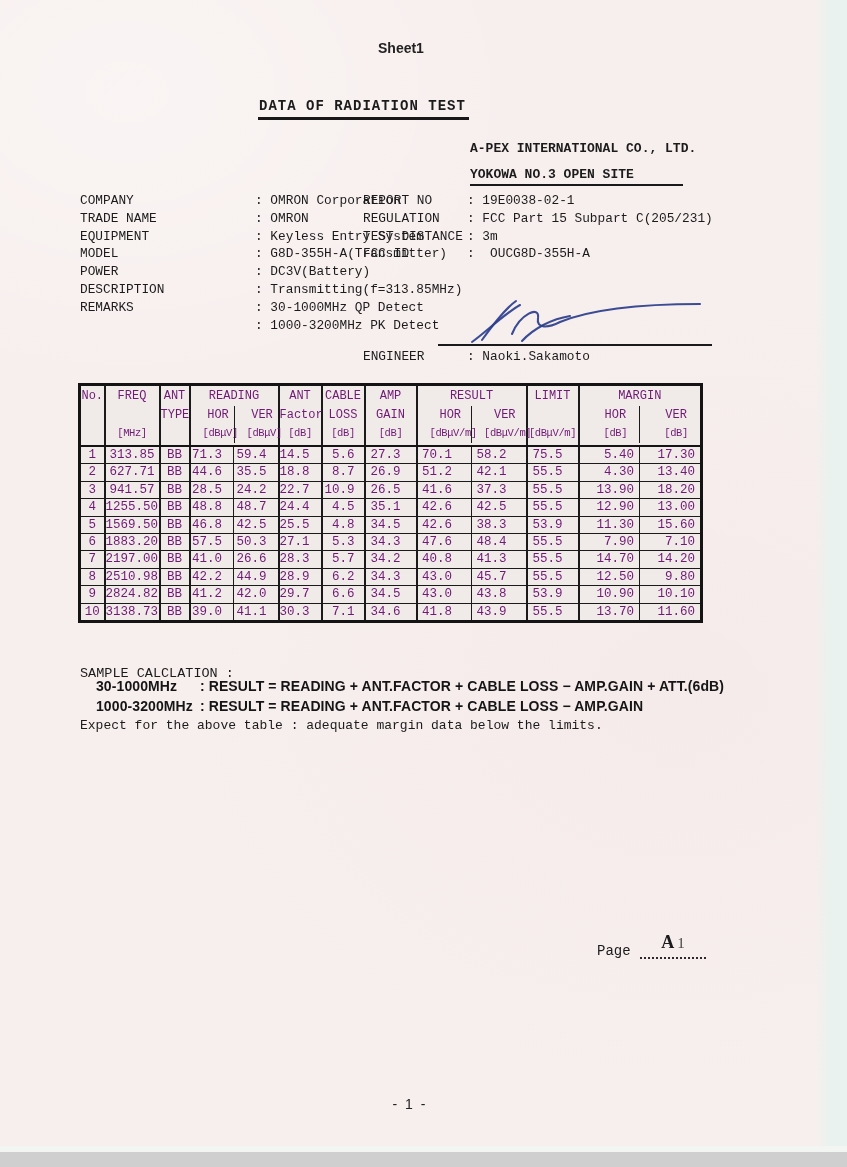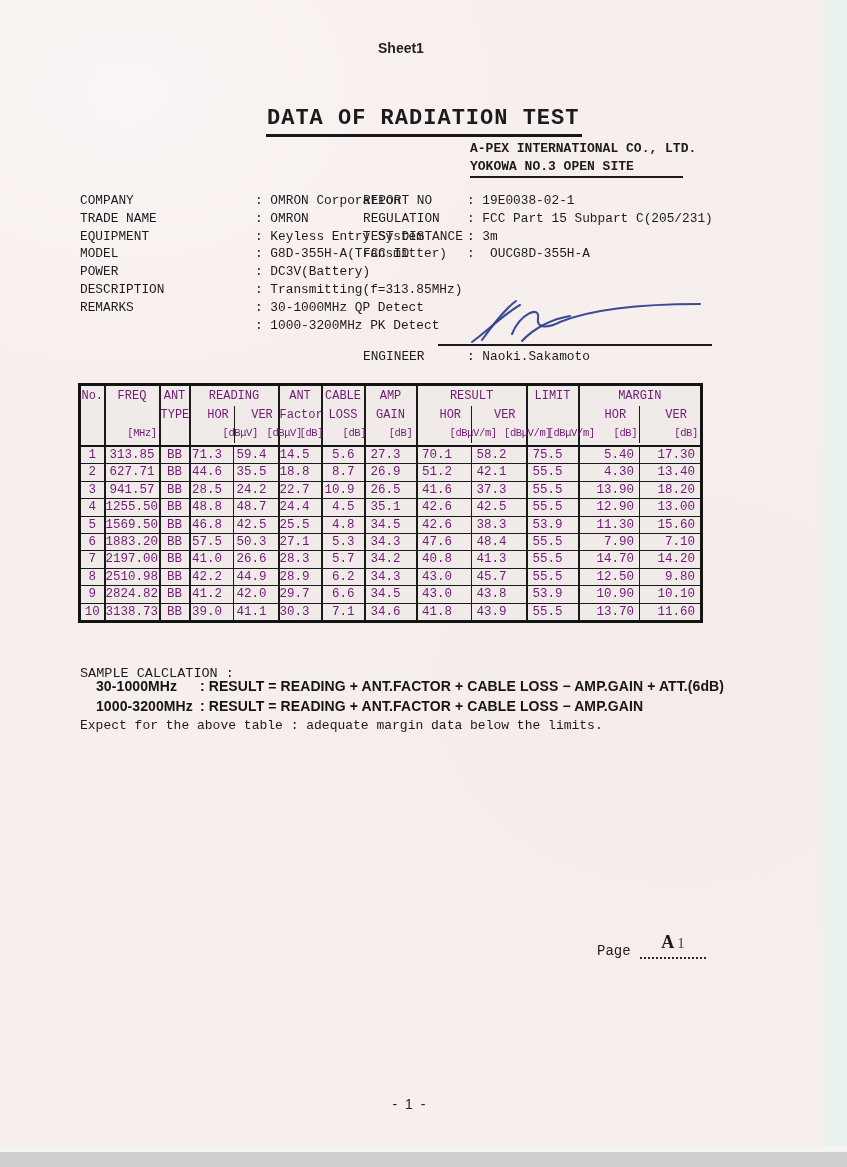--- a/index.html
+++ b/index.html
@@ -14,25 +14,25 @@
     color:#1b1b1b;
   }
   .scan-strip{position:absolute;top:0;right:0;width:31px;height:100%;
     background:linear-gradient(90deg, rgba(233,242,238,0), #e9f2ee 45%);}
   .scan-strip-bottom{position:absolute;bottom:0;left:0;width:100%;height:6px;background:#f3f5f2;}
 
   .sheet-label{position:absolute;left:378px;top:40px;
     font-family:"Liberation Sans",sans-serif;font-size:14px;font-weight:bold;color:#222;}
 
   .title-wrap{position:absolute;left:250px;top:90px;}
-  .doc-title{display:inline-block;margin:16px;font-size:22px;font-weight:bold;
+  .doc-title{display:inline-block;margin:8px;font-size:14px;font-weight:bold;
     letter-spacing:1px;border-bottom:3px solid #181818;padding:0 3px 3px 1px;}
 
   .letterhead{position:absolute;left:470px;top:140px;font-size:13px;font-weight:bold;line-height:17.5px;}
-  .letterhead .site{display:inline-block;min-width:213px;border-bottom:2px solid #1a1a1a;padding-bottom:1px;}
+  .letterhead .site{display:inline-block;min-width:213px;border-bottom:2px solid #1a1a1a;padding-bottom:1px;margin-top:8px;}
 
   .info-block{position:absolute;font-size:12.8px;line-height:17.8px;}
   .info-left{left:80px;top:192px;}
   .info-right{left:363px;top:192px;}
   .info-row{display:flex;}
   .info-left .info-label{width:175px;flex:0 0 175px;}
   .info-right .info-label{width:104px;flex:0 0 104px;}
   .info-value{white-space:pre;}
 
   .signature{position:absolute;left:468px;top:296px;width:236px;height:48px;}
@@ -41,21 +41,21 @@
   .engineer-row{position:absolute;left:363px;top:349px;font-size:12.8px;display:flex;}
   .engineer-row .info-label{width:104px;flex:0 0 104px;}
 
   table.dtable{position:absolute;left:78px;top:383px;width:622px;
     border-collapse:collapse;table-layout:fixed;
     font-size:12.5px;color:#701a75;background:#f0eae9;border:3px solid #141414;}
   .dtable th,.dtable td{border:1px solid #1a1a1a;padding:0;}
   .dtable thead th{border-bottom:2px solid #141414;vertical-align:top;font-weight:normal;height:58px;padding-top:1px;}
   .bl2{border-left-width:2px !important;}
   .hl{line-height:18.5px;height:18.5px;font-size:12px;text-align:center;overflow:visible;white-space:nowrap;}
-  .hu{line-height:18.5px;height:18.5px;font-size:10.5px;letter-spacing:-0.4px;text-align:center;white-space:nowrap;margin-left:20px;}
+  .hu{line-height:18.5px;height:18.5px;font-size:10.5px;letter-spacing:-0.4px;text-align:center;white-space:nowrap;}
   .gsub{display:flex;}
   .gcol{flex:1;min-width:0;padding-left:12px;}
   .gdiv{border-left:1px solid #1a1a1a;}
   .dtable tbody td{height:16.4px;line-height:16.4px;white-space:nowrap;}
   .c-no{text-align:center;}
   .c-freq{text-align:right;padding-right:4px !important;}
   .c-ant{text-align:center;}
   .c-num{text-align:right;}
   .pr5{padding-right:5px !important;}
   .pr9{padding-right:9px !important;}

